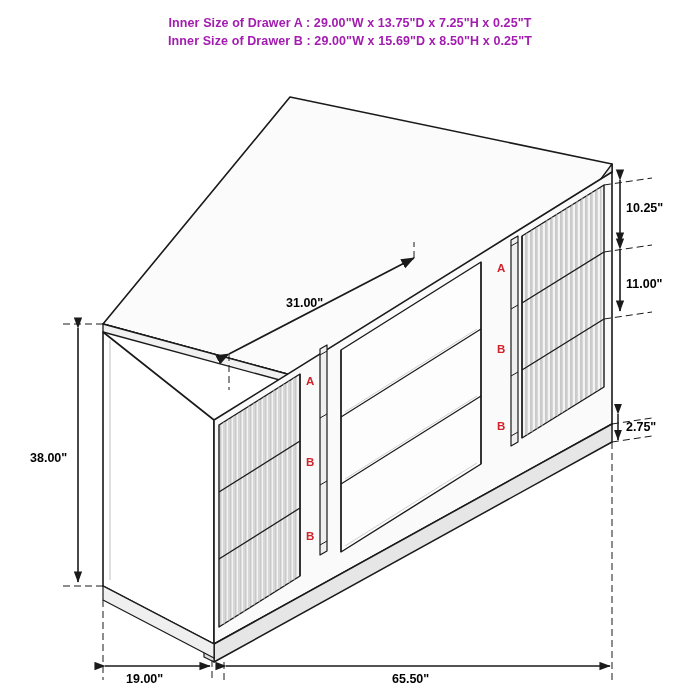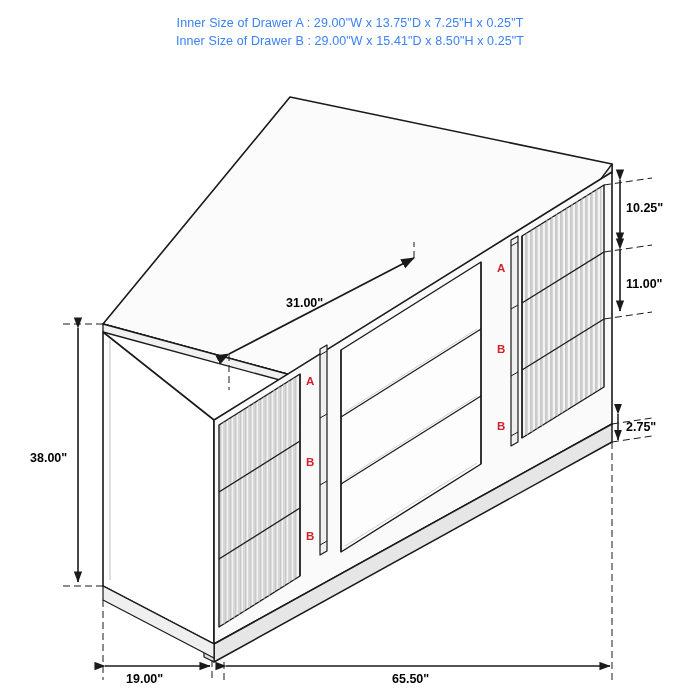--- a/index.html
+++ b/index.html
@@ -14,22 +14,22 @@
     width: 700px; height: 700px;
     overflow: hidden;
     background: #ffffff;
   }
   .hdr {
     position: absolute;
     left: 0; right: 0;
     top: 14px;
     text-align: center;
     font-size: 12.5px;
-    font-weight: normal;
-    color: #3b82f6;
+    font-weight: bold;
+    color: #a21caf;
     line-height: 18px;
     letter-spacing: 0.1px;
   }
   .hdr div { white-space: nowrap; }
 
   svg#diagram {
     position: absolute;
     left: 0; top: 0;
     width: 700px; height: 700px;
   }
@@ -46,21 +46,21 @@
     fill: #d0232b;
   }
 </style>
 </head>
 <body>
 
 <div id="stage">
 
   <div class="hdr">
     <div>Inner Size of Drawer A : 29.00"W x 13.75"D x 7.25"H x 0.25"T</div>
-    <div>Inner Size of Drawer B : 29.00"W x 15.41"D x 8.50"H x 0.25"T</div>
+    <div>Inner Size of Drawer B : 29.00"W x 15.69"D x 8.50"H x 0.25"T</div>
   </div>
 
   <svg id="diagram" viewBox="0 0 700 700">
     <defs>
       <marker id="ah" markerWidth="9" markerHeight="9" refX="7.5" refY="3" orient="auto" markerUnits="strokeWidth">
         <path d="M0,0 L8,3 L0,6 z" fill="#1a1a1a"></path>
       </marker>
       <marker id="ahs" markerWidth="8" markerHeight="8" refX="6.6" refY="2.6" orient="auto" markerUnits="strokeWidth">
         <path d="M0,0 L7,2.6 L0,5.2 z" fill="#1a1a1a"></path>
       </marker>

